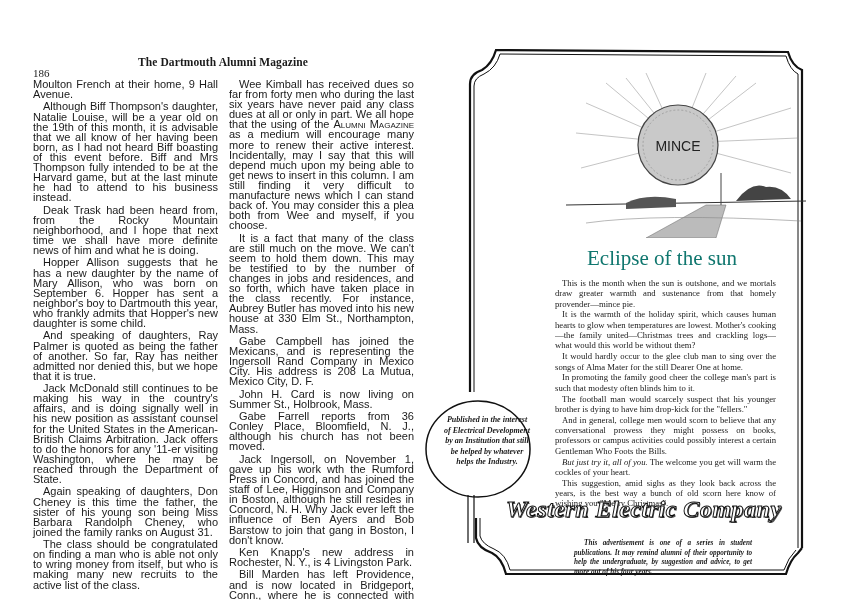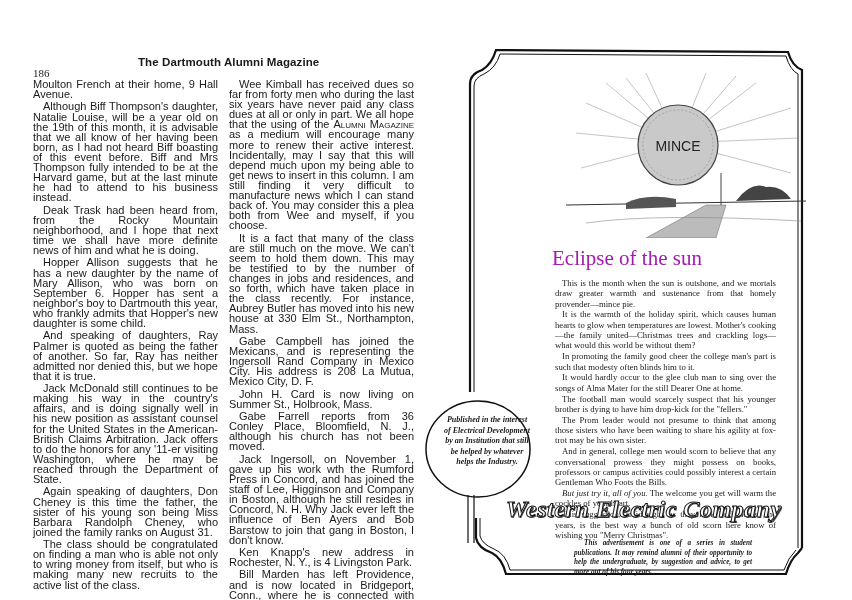--- a/index.html
+++ b/index.html
@@ -1,32 +1,32 @@
 <!DOCTYPE html>
 <html><head>
 <meta charset="utf-8">
 <style>
   html, body { margin:0; padding:0; }
   body { width:852px; height:600px; background:#ffffff; position:relative; overflow:hidden;
          font-family:"DejaVu Serif", "Liberation Serif", serif; color:#1a1a1a; }
   .page-num { position:absolute; left:33px; top:67px; font-size:11px; font-family:"Liberation Serif", serif; }
-  .running-head { position:absolute; left:138px; top:56px; font-size:11.5px; font-weight:bold; font-family:Liberation Sans, sans-serif; letter-spacing:0.1px; }
+  .running-head { position:absolute; left:138px; top:56px; font-size:11.5px; font-weight:bold; font-family:Liberation Serif, serif; letter-spacing:0.1px; }
   .col { position:absolute; top:79px; font-family:Liberation Sans, sans-serif; font-size:11px; line-height:10.1px; text-align:justify; }
   .col-left { left:33px; width:185px; }
   .col-mid { left:229px; width:185px; }
   .col p { margin:0 0 2.3px 0; text-indent:10px; }
   .col p.noindent { text-indent:0; }
   .smallcaps { font-variant:small-caps; }
 
   
   .ad { position:absolute; left:466px; top:48px; width:340px; height:540px; }
   .ad-frame { position:absolute; left:0; top:0; width:100%; height:100%; }
   .ad-illus { position:absolute; left:100px; top:25px; width:240px; height:165px; }
-  .ad-title { position:absolute; left:86px; top:198px; width:220px; text-align:left;
-              font-family:"Liberation Serif", serif; font-size:21px; color:#a21caf; }
+  .ad-title { position:absolute; left:86px; top:198px; width:220px; text-align:center;
+              font-family:"Liberation Serif", serif; font-size:21px; color:#0f766e; }
   .ad-body { position:absolute; left:89px; top:230px; width:221px; font-family:"Liberation Serif", serif;
              font-size:8.7px; line-height:10.3px; text-align:justify; color:#1a1a1a; }
   .ad-body p { margin:0 0 0.6px 0; text-indent:7px; }
   .ad-body em { font-style:italic; }
   .ad-bubble { position:absolute; left:-28px; top:355px; width:96px; height:110px; }
   .bubble-text { position:absolute; left:-22px; top:367px; width:86px; text-align:center;
                  font-family:"Liberation Serif", serif; font-style:italic; font-weight:bold; font-size:8px; line-height:10.5px; }
   .ad-brand { position:absolute; left:40px; top:448px; width:300px; text-align:left;
               font-family:"Liberation Serif", serif; font-style:italic; font-weight:bold; font-size:24px;
               color:#fff; -webkit-text-stroke:1px #111; text-shadow:1px 1px 0 #555; letter-spacing:0.5px; }
@@ -97,24 +97,23 @@
     <line x1="155" y1="100" x2="155" y2="132" stroke="#444" stroke-width="1"></line>
     <path d="M80 165 L140 132 L160 132 L150 165 Z" fill="#bbb" stroke="#666" stroke-width="0.5"></path>
     <path d="M20 150 Q90 140 235 148" stroke="#888" stroke-width="0.6" fill="none"></path>
   </svg>
 
   <div class="ad-title">Eclipse of the sun</div>
 
   <div class="ad-body">
     <p>This is the month when the sun is outshone, and we mortals draw greater warmth and sustenance from that homely provender—mince pie.</p>
     <p>It is the warmth of the holiday spirit, which causes human hearts to glow when temperatures are lowest. Mother's cooking—the family united—Christmas trees and crackling logs—what would this world be without them?</p>
+    <p>It would hardly occur to the glee club man to sing over the songs of Alma Mater for the still Dearer One at home.</p>
     <p>In promoting the family good cheer the college man's part is such that modesty often blinds him to it.</p>
-    <p>It would hardly occur to the glee club man to sing over the songs of Alma Mater for the still Dearer One at home.</p>
     <p>The football man would scarcely suspect that his younger brother is dying to have him drop-kick for the "fellers."</p>
-    <p>The Prom leader would not presume to think that among those sisters who have been waiting to share his agility at fox-trot may be his own sister.</p>
     <p>And in general, college men would scorn to believe that any conversational prowess they might possess on books, professors or campus activities could possibly interest a certain Gentleman Who Foots the Bills.</p>
     <p><em>But just try it, all of you.</em><span> The welcome you get will warm the cockles of your heart.</span></p>
     <p>This suggestion, amid sighs as they look back across the years, is the best way a bunch of old scorn here know of wishing you "Merry Christmas".</p>
   </div>
 
   <svg class="ad-bubble" viewBox="0 0 96 110" style="overflow:visible">
     <ellipse cx="40" cy="46" rx="52" ry="48" fill="#fff" stroke="#111" stroke-width="1.5"></ellipse>
     <path d="M30 92 L30 140 M36 92 L36 140" stroke="#111" stroke-width="1.2" fill="none"></path>
   </svg>
   <div class="bubble-text">Published in the interest of Electrical Development by an Institution that still be helped by whatever helps the Industry.</div>

